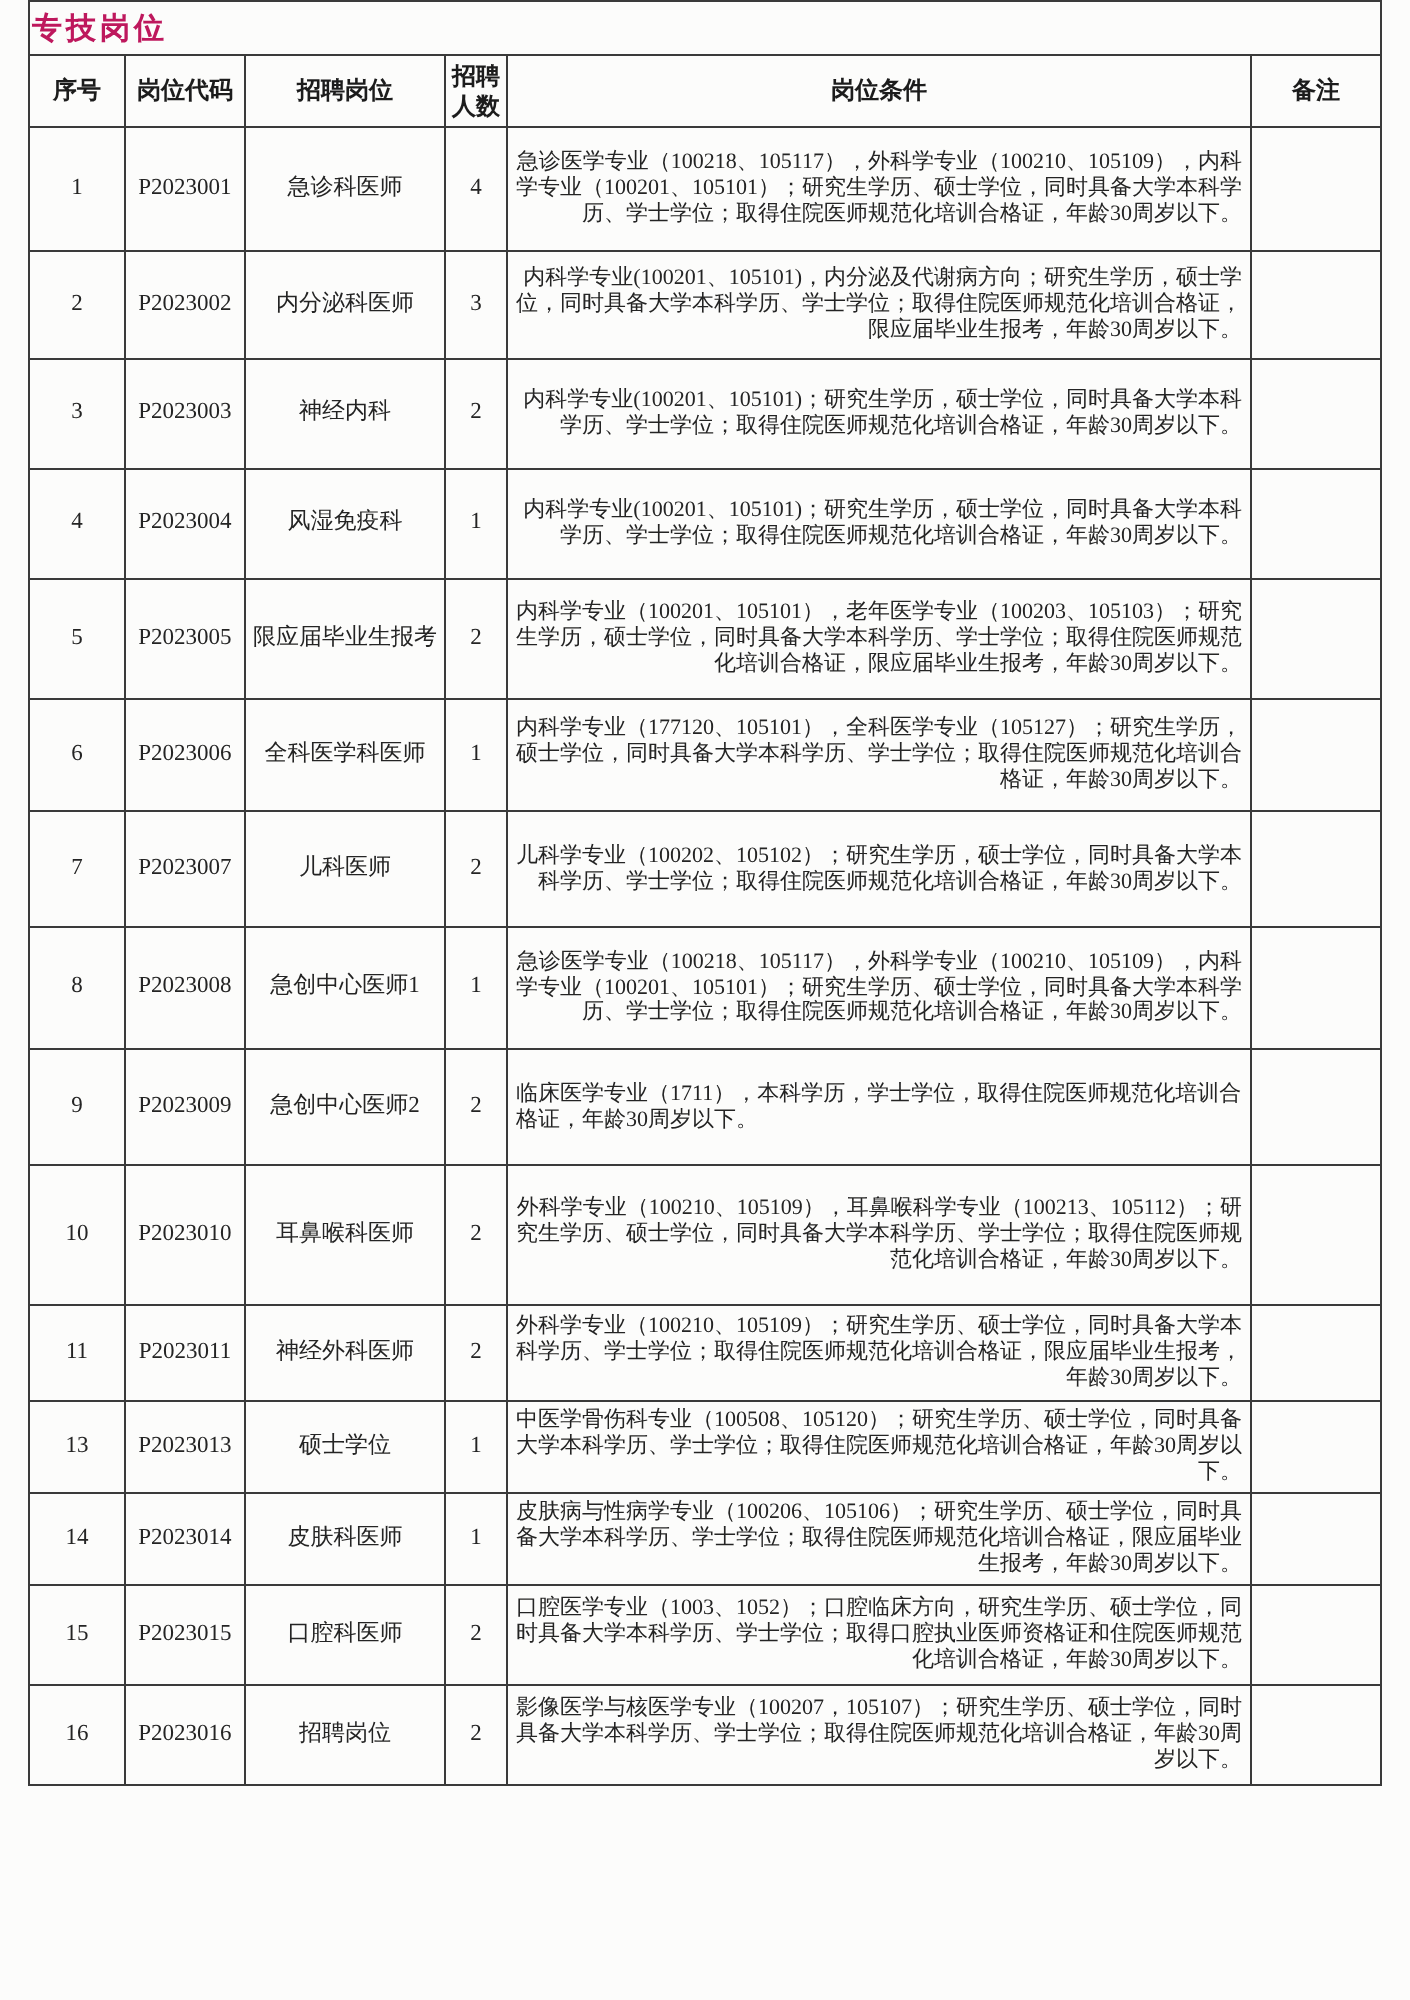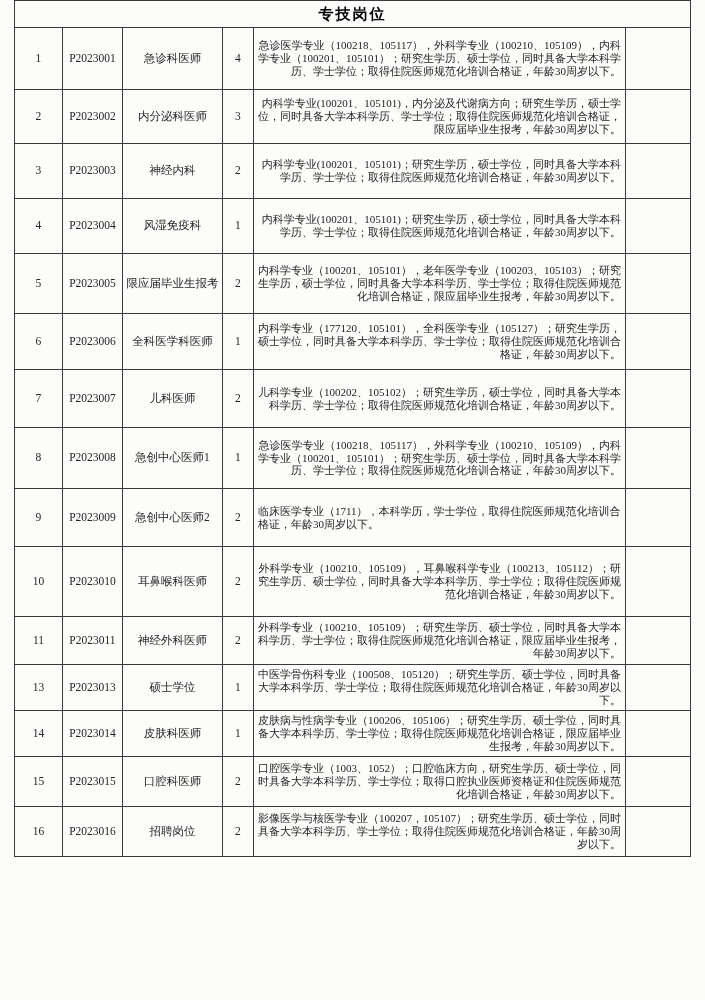--- a/index.html
+++ b/index.html
@@ -42,23 +42,23 @@
   col.c-code  { width: 60px; }
   col.c-pos   { width: 100px; }
   col.c-num   { width: 31px; }
   col.c-req   { width: 372px; }
   col.c-rem   { width: 65px; }
 
   .section-header th {
     height: 27px;
     font-size: 15px;
     font-weight: bold;
-    text-align: center;
+    text-align: left;
     letter-spacing: 2px;
-    color: #000000;
+    color: #be185d;
   }
   .col-headers th {
     height: 36px;
     font-size: 12px;
     font-weight: bold;
     text-align: center;
     padding: 1px;
     line-height: 1.25;
     color: #1c1c1c;
   }
@@ -106,20 +106,28 @@
         <col class="c-code">
         <col class="c-pos">
       <col class="c-num">
         <col class="c-req">
         <col class="c-rem">
     </colgroup>
     <thead>
       <tr class="section-header">
         <th colspan="6">专技岗位</th>
       </tr>
+      <tr class="col-headers">
+        <th>序号</th>
+        <th>岗位代码</th>
+        <th>招聘岗位</th>
+        <th>招聘人数</th>
+        <th>岗位条件</th>
+        <th>备注</th>
+      </tr>
     </thead>
     <tbody>
         <tr>
       <td>1</td>
       <td>P2023001</td>
       <td>急诊科医师</td>
       <td>4</td>
       <td class="req">急诊医学专业（100218、105117），外科学专业（100210、105109），内科学专业（100201、105101）；研究生学历、硕士学位，同时具备大学本科学历、学士学位；取得住院医师规范化培训合格证，年龄30周岁以下。</td>
       <td></td>
     </tr>

